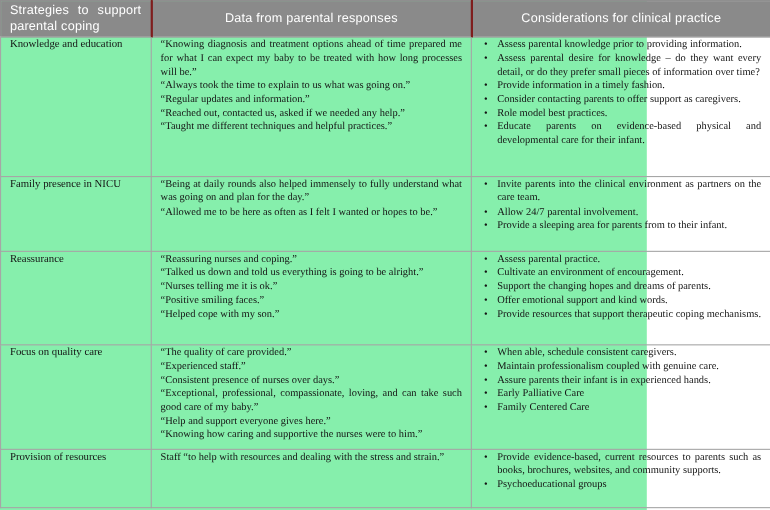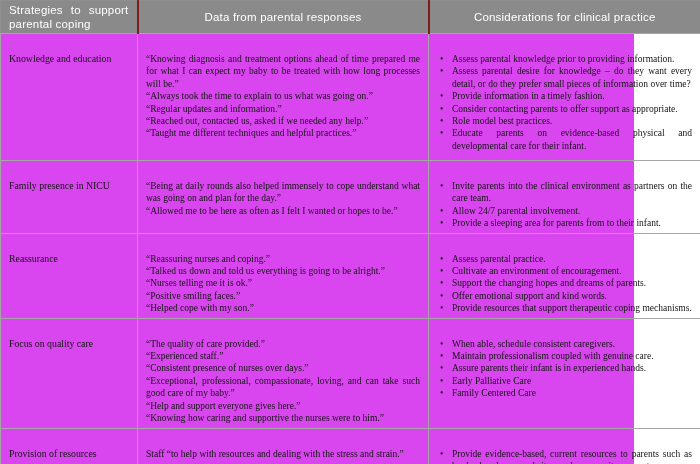--- a/index.html
+++ b/index.html
@@ -1,20 +1,20 @@
 <!DOCTYPE html>
 <html><head>
 <meta charset="utf-8">
 <style>
   html, body { margin: 0; padding: 0; background: #ffffff; }
   .table-wrap {
-    width: 634px;
+    width: 588px;
     height: 464px;
     box-sizing: border-box;
-    background: #d946ef;
+    background: #86efac;
     font-family: "Liberation Serif", serif;
   }
   table {
     width: 700px;
     border-collapse: collapse;
     table-layout: fixed;
     border: 1px solid #8f8f8f;
   }
   col.c1 { width: 137px; }
   col.c2 { width: 291px; }
@@ -32,21 +32,21 @@
     vertical-align: middle;
     letter-spacing: 0.2px;
   }
   th.col1 { text-align: justify; }
   th.col2, th.col3 { text-align: center; }
   th + th { border-left: 2px solid #7f1d1d; }
 
   td {
     border: 1px solid #a6a6a6;
     vertical-align: top;
-    padding: 19px 8px 3px 8px;
+    padding: 1px 8px 3px 8px;
     font-size: 9.5px;
     line-height: 12.4px;
     color: #141414;
     overflow: hidden;
   }
   td.col1 { font-size: 9.8px; padding-left: 8px; }
 
   tbody tr:nth-child(1) { height: 127px; }
   tbody tr:nth-child(2) { height: 68px; }
   tbody tr:nth-child(3) { height: 85px; margin-top: 32px; }
@@ -101,30 +101,30 @@
             <p class="quote">“Always took the time to explain to us what was going on.”</p>
             <p class="quote">“Regular updates and information.”</p>
             <p class="quote">“Reached out, contacted us, asked if we needed any help.”</p>
             <p class="quote">“Taught me different techniques and helpful practices.”</p>
           </td>
           <td class="col3">
             <ul class="considerations">
               <li>Assess parental knowledge prior to providing information.</li>
               <li>Assess parental desire for knowledge – do they want every detail, or do they prefer small pieces of information over time?</li>
               <li>Provide information in a timely fashion.</li>
-              <li>Consider contacting parents to offer support as appropriate.</li>
+              <li>Consider contacting parents to offer support as caregivers.</li>
               <li>Role model best practices.</li>
               <li>Educate parents on evidence-based physical and developmental care for their infant.</li>
             </ul>
           </td>
         </tr>
         <tr>
           <td class="col1">Family presence in NICU</td>
           <td class="col2">
-            <p class="quote">“Being at daily rounds also helped immensely to cope understand what was going on and plan for the day.”</p>
+            <p class="quote">“Being at daily rounds also helped immensely to fully understand what was going on and plan for the day.”</p>
             <p class="quote">“Allowed me to be here as often as I felt I wanted or hopes to be.”</p>
           </td>
           <td class="col3">
             <ul class="considerations">
               <li>Invite parents into the clinical environment as partners on the care team.</li>
               <li>Allow 24/7 parental involvement.</li>
               <li>Provide a sleeping area for parents from to their infant.</li>
             </ul>
           </td>
         </tr>

